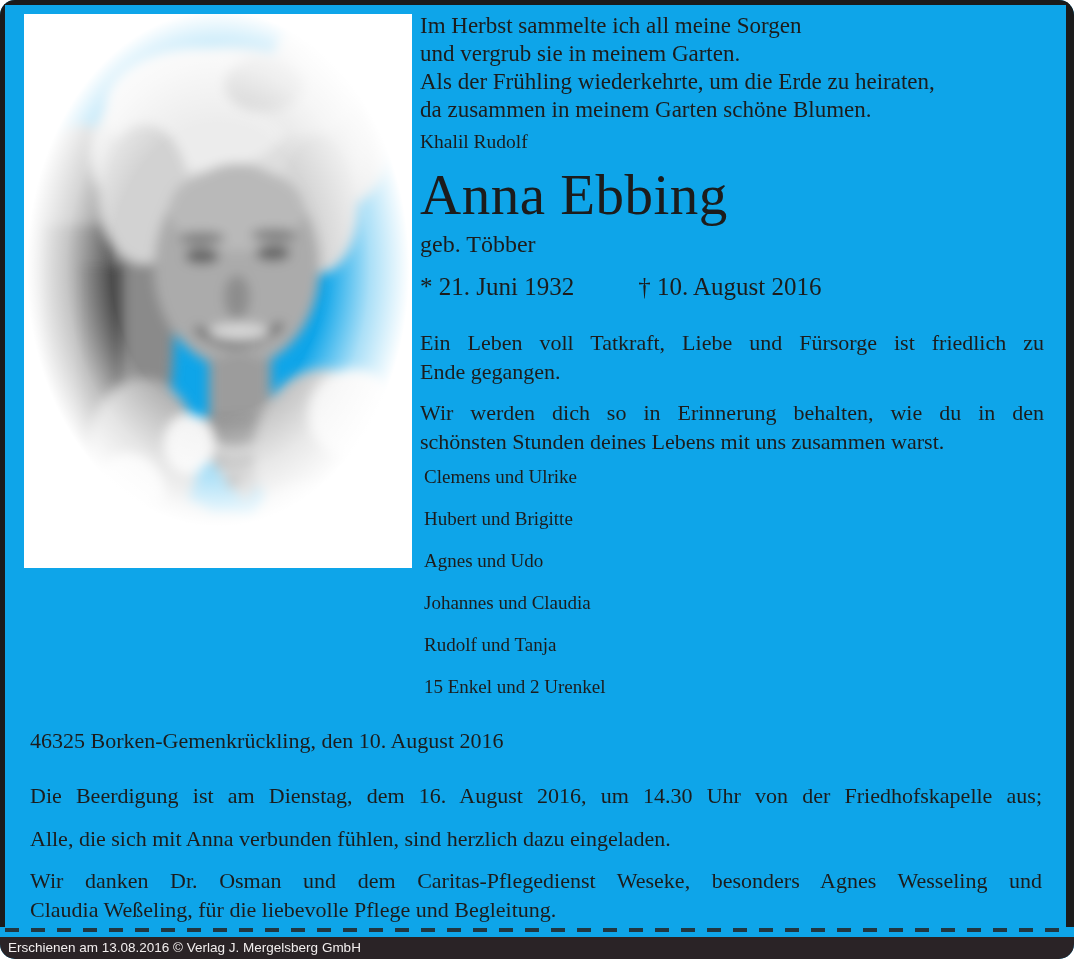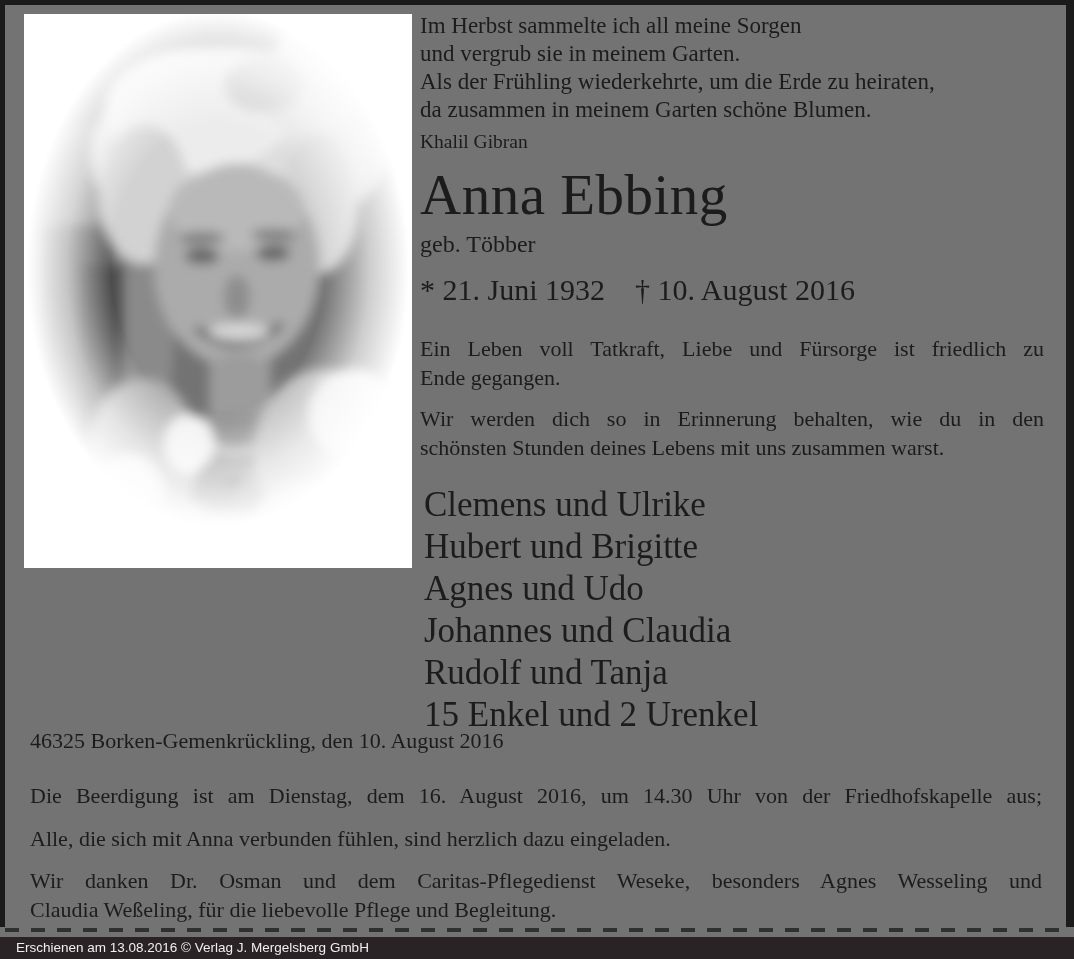--- a/index.html
+++ b/index.html
@@ -4,24 +4,25 @@
 <style>
   html, body {
     margin: 0;
     padding: 0;
     background: #ffffff;
   }
   .sheet {
     position: relative;
     width: 1074px;
     height: 959px;
-    background: #737373;
+    background: #0ea5e9;
     font-family: "Liberation Serif", serif;
     color: #1c1c1c;
     overflow: hidden;
+    border-radius: 15px;
   }
   
   .frame {
     position: absolute;
     left: 0; top: 0; right: 0;
     height: 927px;
     border-top: 5px solid #1b1b1b;
     border-left: 5px solid #1b1b1b;
     border-right: 8px solid #1b1b1b;
     box-sizing: border-box;
@@ -39,21 +40,21 @@
   .pub-bar {
     position: absolute;
     left: 0; right: 0;
     top: 937px;
     height: 22px;
     background: #2a2326;
     color: #f2eeee;
     font-family: "Liberation Sans", sans-serif;
     font-size: 13.5px;
     line-height: 22px;
-    padding-left: 16px;
+    padding-left: 8px;
     box-sizing: border-box;
   }
   
   .photo {
     position: absolute;
     left: 24px; top: 14px;
     width: 388px; height: 554px;
   }
   .photo svg { width: 100%; height: 100%; display: block; }
   .photo .vignette {
@@ -74,33 +75,32 @@
   .name {
     margin-top: 11px;
     font-size: 57px;
     line-height: 62px;
     letter-spacing: .5px;
     white-space: nowrap;
   }
   .maiden { margin-top: 5px; font-size: 24px; }
   .dates {
     margin-top: 15px;
-    font-size: 30px;
+    font-size: 25px;
     display: flex;
-    gap: 30px;
+    gap: 64px;
     white-space: nowrap;
   }
   .para { font-size: 22px; line-height: 29px; }
   .para1 { margin-top: 27px; }
   .para2 { margin-top: 12px; }
   .jline { text-align: justify; text-align-last: justify; }
   .mourners {
-    margin-top: 22px;
     padding-left: 4px;
-    font-size: 35px;
+    font-size: 19px;
     line-height: 42px;
   }
   
   .bottom {
     position: absolute;
     left: 30px; top: 726px;
     width: 1012px;
     font-size: 22px;
     line-height: 29px;
   }
@@ -176,21 +176,21 @@
     <div class="vignette"></div>
   </div>
 
   <div class="col">
     <div class="poem">
         <div>Im Herbst sammelte ich all meine Sorgen</div>
         <div>und vergrub sie in meinem Garten.</div>
         <div>Als der Frühling wiederkehrte, um die Erde zu heiraten,</div>
         <div>da zusammen in meinem Garten schöne Blumen.</div>
       </div>
-    <div class="poem-author">Khalil Gibran</div>
+    <div class="poem-author">Khalil Rudolf</div>
 
     <div class="name">Anna Ebbing</div>
     <div class="maiden">geb. Többer</div>
 
     <div class="dates">
       <span>* 21. Juni 1932</span>
       <span>† 10. August 2016</span>
     </div>
 
     <div class="para para1">

